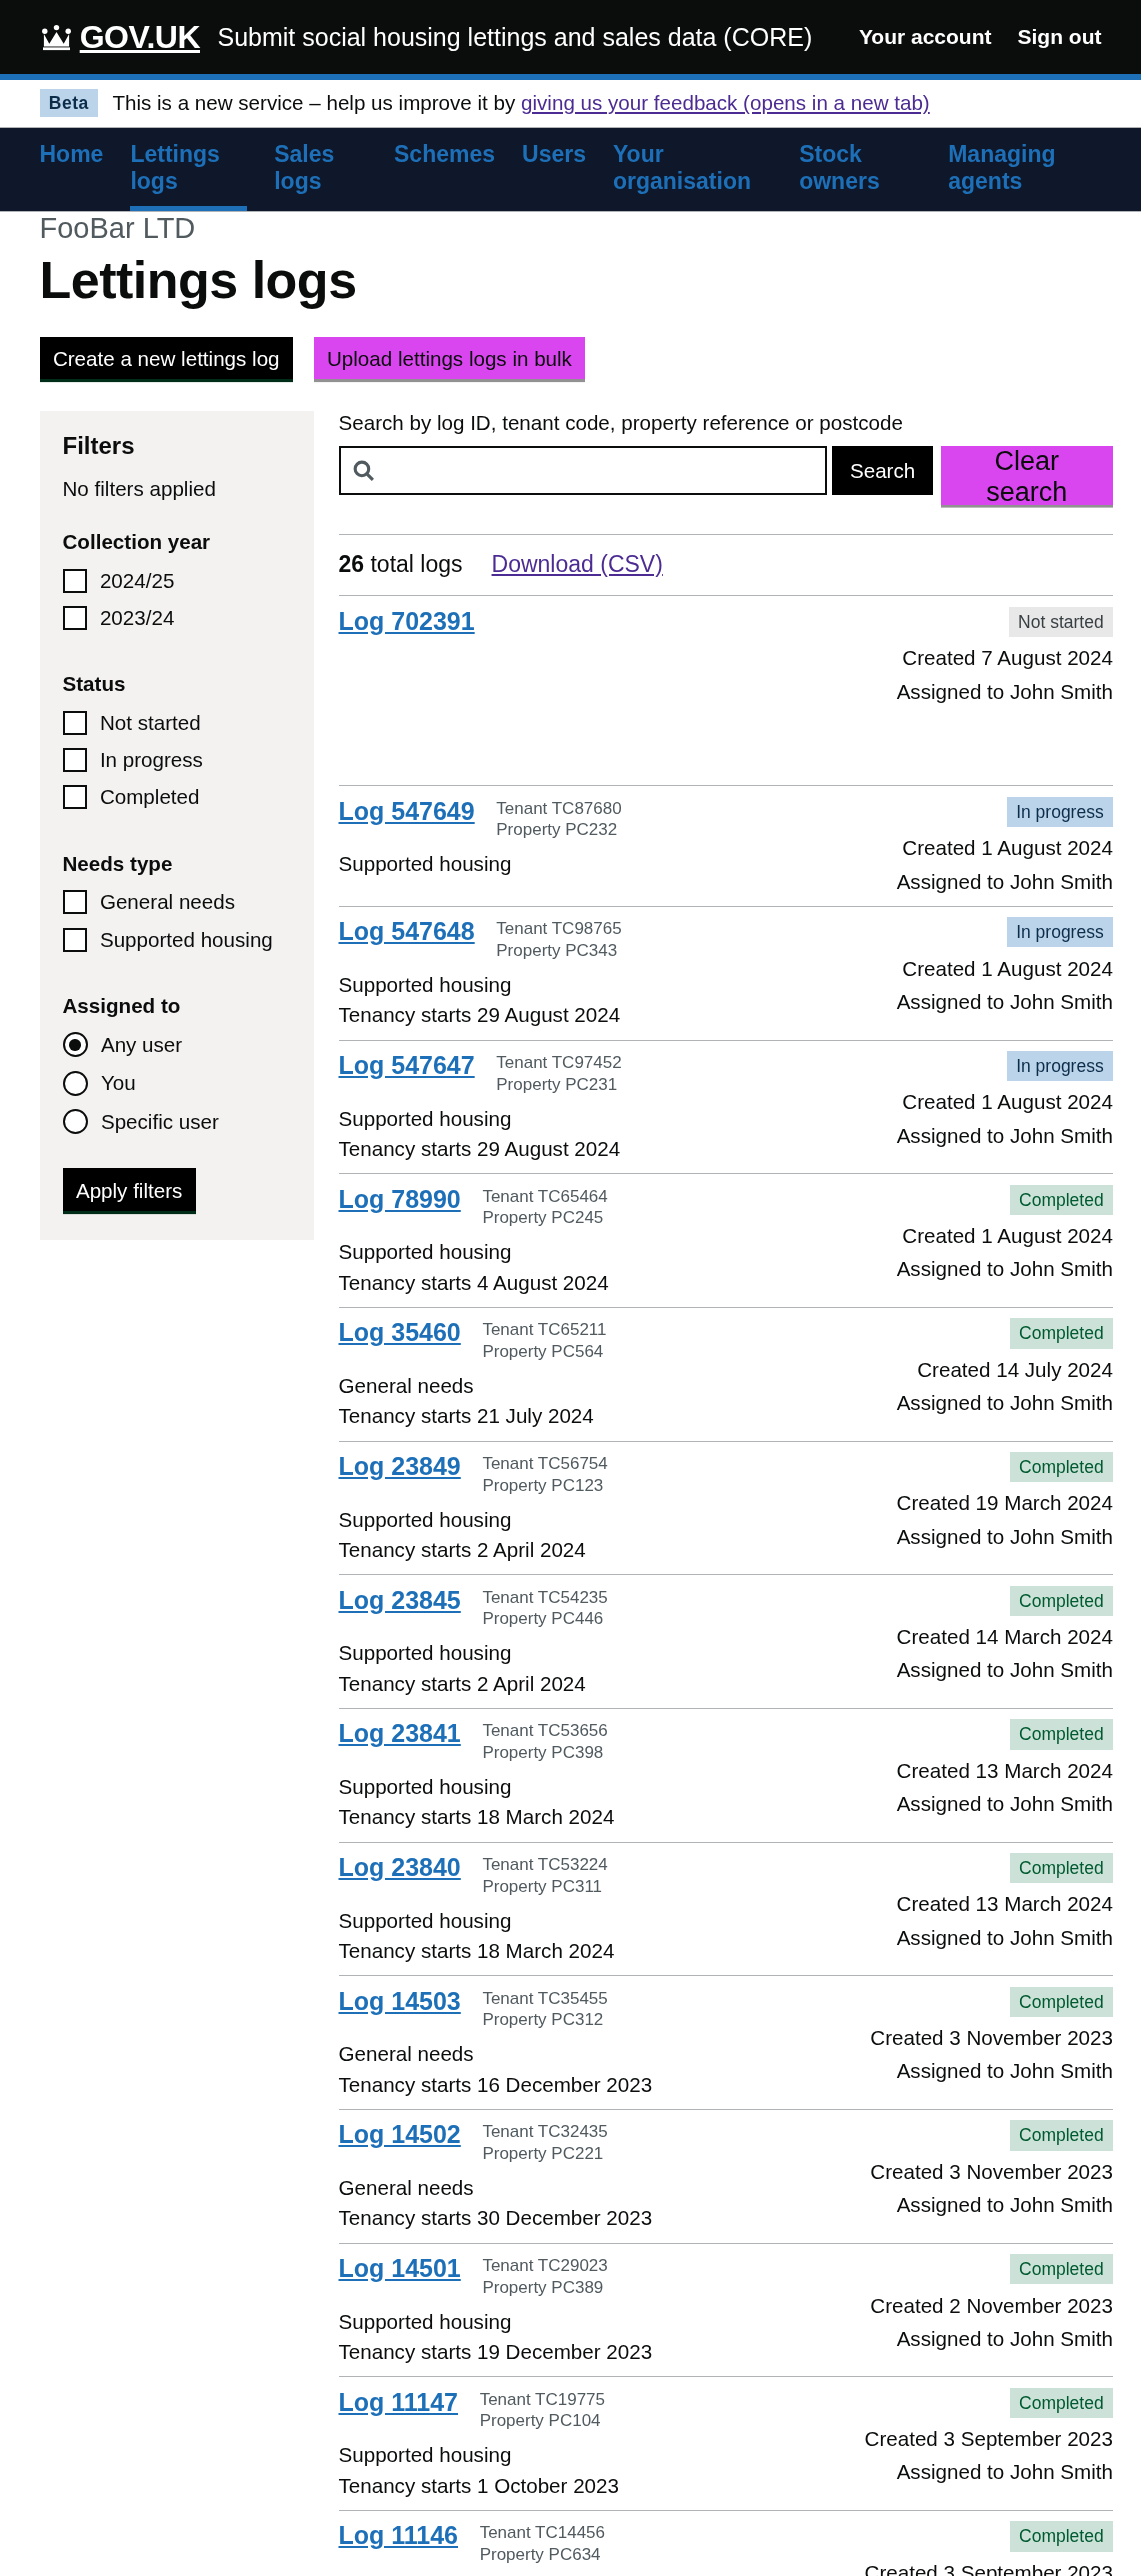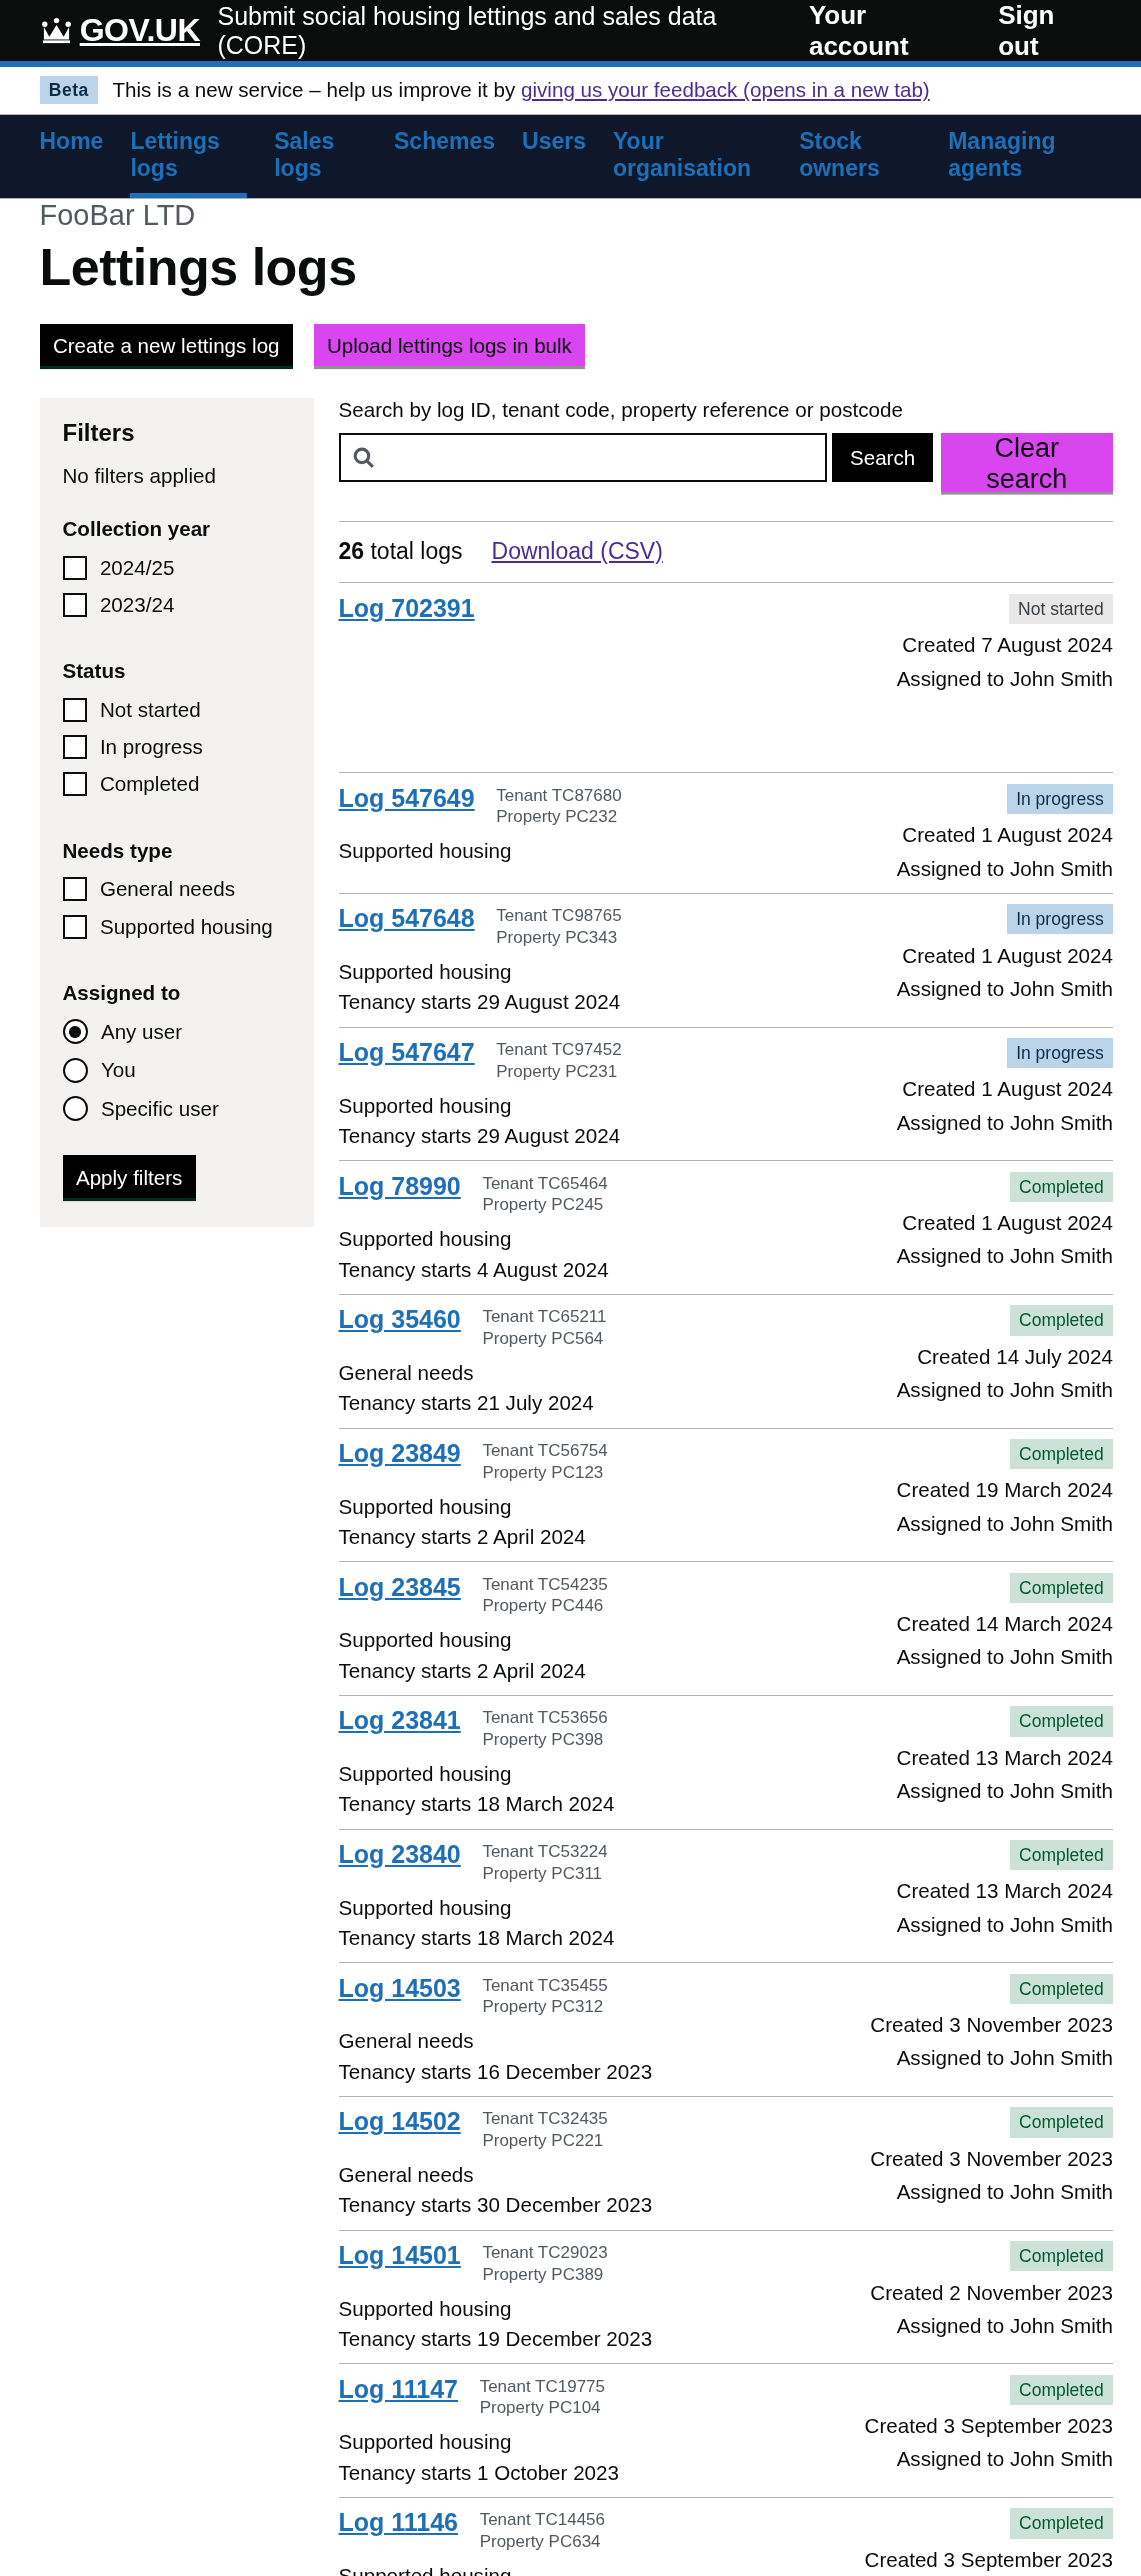--- a/index.html
+++ b/index.html
@@ -8,26 +8,26 @@
     width:1141px;
     font-family:"Liberation Sans", sans-serif;
     color:#0b0c0c;
     -webkit-font-smoothing:antialiased;
   }
   a { text-decoration:underline; }
   .container { width:1062px; margin:0 auto; }
 
   
   .govuk-header { background:#0b0c0c; border-bottom:6.7px solid #1d70b8; }
-  .govuk-header .container { display:flex; align-items:center; height:61px; }
+  .govuk-header .container { display:flex; align-items:center; height:74px; }
   .logo { display:flex; align-items:center; gap:7.2px; color:#fff; }
   .logo-text { font-size:32px; font-weight:bold; letter-spacing:-0.5px; }
   .service-name { color:#fff; font-size:25px; margin-left:17.5px; text-decoration:none; flex:1 1 auto; }
   .header-links { display:flex; gap:26px; }
-  .header-links a { color:#fff; font-size:26px; font-weight:bold; text-decoration:none; }
+  .header-links a { color:#fff; font-size:21px; font-weight:bold; text-decoration:none; }
 
   
   .phase-banner { border-bottom:1px solid #b1b4b6; }
   .phase-banner .container { display:flex; align-items:center; gap:14.4px; padding:9.3px 0; }
   .tag-beta { background:#bbd4ea; color:#0c2d4a; font-size:17.5px; font-weight:bold; padding:4.1px 9.3px 3.1px; letter-spacing:0.5px; }
   .phase-text { font-size:20.6px; }
   .phase-text a { color:#4c2c92; }
 
   
   .service-nav { background:#0f172a; border-bottom:1px solid #b1b4b6; }

